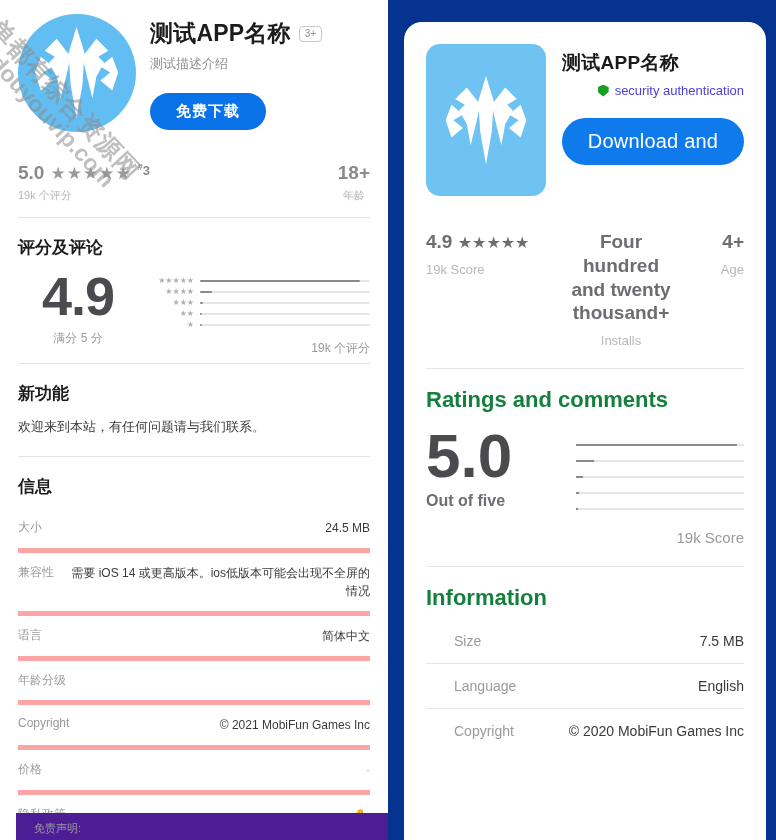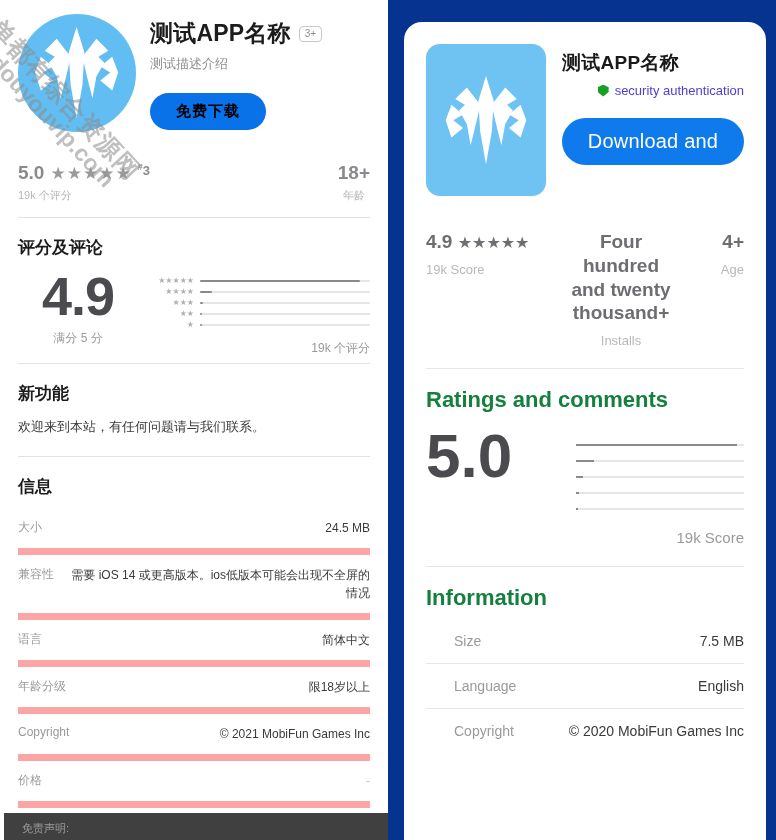--- a/index.html
+++ b/index.html
@@ -43,21 +43,21 @@
     border: 1px solid #c7c7cc; border-radius: 4px;
     padding: 1px 5px 2px; line-height: 1.1; white-space: nowrap;
   }
   .lp-sub {
     font-size: 13px; color: #8e8e93; margin-top: 6px;
   }
   .dl-btn {
     display: inline-block;
     margin-top: 20px;
     background: #0a72e8;
-    color: #000000; font-size: 15px; font-weight: bold;
+    color: #ffffff; font-size: 15px; font-weight: bold;
     border: none; border-radius: 20px;
     padding: 9px 26px;
     cursor: pointer;
     letter-spacing: 1px;
   }
 
   .lp-stats {
     display: flex; align-items: flex-start;
     margin-top: 30px; padding-bottom: 14px;
   }
@@ -99,32 +99,32 @@
   .bar-fill { position: absolute; left: 0; top: 0; height: 2px; background: #8a8a8e; border-radius: 1px; }
   .bars-cap { text-align: right; font-size: 12px; color: #9a9a9e; margin-top: 10px; }
 
   .lp-paragraph { font-size: 13px; color: #3a3a3c; margin-top: 12px; line-height: 1.6; }
 
   
   .info-table { margin-top: 10px; }
   .info-row {
     display: flex; justify-content: space-between; align-items: flex-start;
     gap: 16px; padding: 11px 0;
-    border-bottom: 7px solid #fca5a5;
+    border-bottom: 5px solid #fca5a5;
     font-size: 12px;
   }
   .info-row:last-child { border-bottom: none; }
   .info-k { color: #9a9a9e; flex: 0 0 auto; }
   .info-v { color: #3a3a3c; text-align: right; flex: 1 1 auto; line-height: 1.5; }
   .info-v.muted { color: #c7c7cc; }
   .hand-icon { font-size: 14px; }
 
   .disclaimer-bar {
-    position: absolute; left: 4px; bottom: 0; width: 100%;
-    background: #404040; padding: 8px 18px 4px;
+    position: absolute; left: 16px; bottom: 0; width: 100%;
+    background: #4c1d95; padding: 8px 18px 4px;
     font-size: 11px; color: #9a9a9e;
     z-index: 3;
   }
 
   
   .watermark {
     position: absolute; left: -6px; top: 2px;
     width: 250px; height: 250px;
     z-index: 5; pointer-events: none;
     opacity: .55;
@@ -344,21 +344,20 @@
           <div class="info-row">
             <span class="info-k">兼容性</span>
             <span class="info-v">需要 iOS 14 或更高版本。ios低版本可能会出现不全屏的情况</span>
           </div>
           <div class="info-row">
             <span class="info-k">语言</span>
             <span class="info-v">简体中文</span>
           </div>
           <div class="info-row">
             <span class="info-k">年龄分级</span>
-            <span class="info-v">限18岁以上</span>
           </div>
           <div class="info-row">
             <span class="info-k">Copyright</span>
             <span class="info-v">© 2021 MobiFun Games Inc</span>
           </div>
           <div class="info-row">
             <span class="info-k">价格</span>
             <span class="info-v muted">-</span>
           </div>
           <div class="info-row">
@@ -417,20 +416,21 @@
         </div>
       </div>
 
       <div class="rp-hr"></div>
 
       <div class="rp-section">
         <div class="rp-h2">Ratings and comments</div>
         <div class="rp-rating-summary">
           <div class="rp-big">
             <div class="num">5.0</div>
+            <div class="cap">Out of five</div>
           </div>
           <div class="rp-bars">
             <div class="rp-bar-row">
                 <span class="rp-bar-track">
                   <span class="rp-bar-fill" id="rb0" style="width: 96%;"></span>
                 </span>
               </div>
             <div class="rp-bar-row">
                 <span class="rp-bar-track">
                   <span class="rp-bar-fill" id="rb1" style="width: 11%;"></span>

